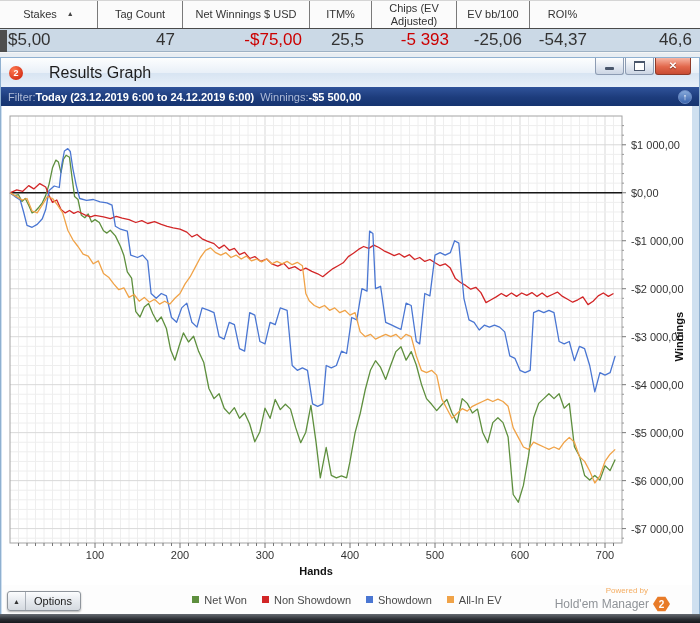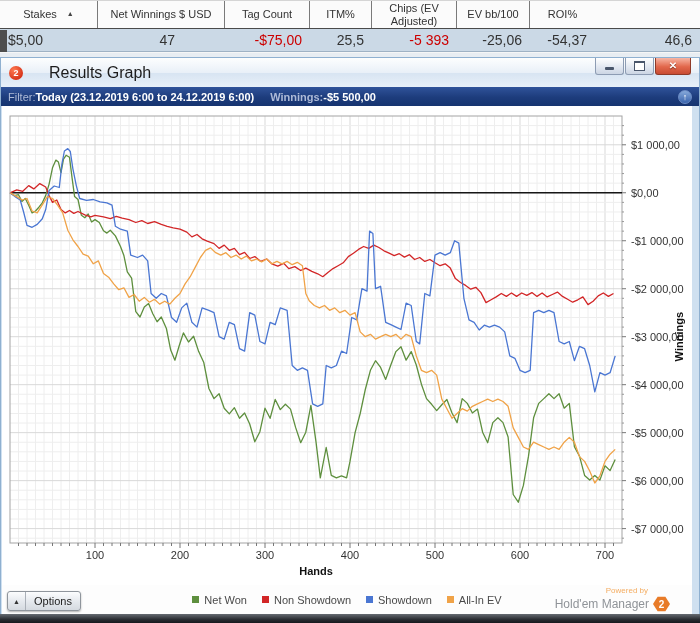--- a/index.html
+++ b/index.html
@@ -7,21 +7,21 @@
        font-family:"Liberation Sans",sans-serif;background:#e8edf2;}
 
   
   .tbl{position:absolute;top:0;left:0;width:700px;height:53px;background:#f6f6f6;}
   .tbl-head{display:flex;height:29px;background:#fbfbfb;border-bottom:1px solid #4a4a4a;border-top:1px solid #d5d5d5;box-sizing:border-box;}
   .th{box-sizing:border-box;display:flex;align-items:center;justify-content:center;
       text-align:center;font-size:11px;color:#333;border-right:1px solid #7a7a7a;
       line-height:1.15;padding:0 3px;position:relative;}
   .th:last-child{border-right:none;}
   .sort-arrow{font-size:7px;color:#444;margin-left:10px;}
-  .tbl-row{display:flex;height:23px;background:#cbd9e6;align-items:center;font-size:14px;color:#333;border-bottom:1px solid #9fb2c4;box-sizing:border-box;}
+  .tbl-row{display:flex;height:23px;background:#cbd9e6;align-items:center;font-size:17px;color:#333;border-bottom:1px solid #9fb2c4;box-sizing:border-box;}
   .td{box-sizing:border-box;padding:0 8px;white-space:nowrap;overflow:hidden;}
   .td.red{color:#cc0000;}
   .gutter{position:absolute;left:0;top:30px;width:7px;height:22px;background:#4e4e4e;}
 
   
   .win{position:absolute;left:0;top:57px;width:700px;height:566px;background:#cfe0f0;
        box-shadow:inset 0 0 0 1px #8fb0d0;}
   .titlebar{position:absolute;top:1px;left:1px;right:1px;height:29px;
        background:linear-gradient(#fdfefe,#e9f0f8 50%,#d7e4f2 51%,#e8f0f9);
        display:flex;align-items:center;}
@@ -34,21 +34,21 @@
        background:linear-gradient(#ffffff,#e2e8f1 55%,#ccd6e4);
        display:flex;align-items:center;justify-content:center;cursor:default;}
   .wbtn .g-min{width:9px;height:3px;background:#49566b;margin-top:5px;border-radius:1px;}
   .wbtn .g-max{width:9px;height:7px;border:1px solid #49566b;border-top:2px solid #49566b;background:#fff;}
   .wbtn.close{width:34px;background:linear-gradient(#f8b5a3,#e2674b 55%,#c84c33);border-color:#8f3a28;}
   .wbtn .g-x{color:#fff;font-size:10px;font-weight:bold;text-shadow:0 1px 1px #7c2917;line-height:1;}
   .filterbar{position:absolute;top:30px;left:1px;right:1px;height:19px;
        background:linear-gradient(#30539a,#1d3c7c 55%,#163470);
        display:flex;align-items:center;padding:0 7px;font-size:11px;color:#aebbd8;box-sizing:border-box;}
   .fb-strong{color:#ffffff;font-weight:bold;}
-  .fb-label2{margin-left:16px;font-weight:bold;}
+  .fb-label2{margin-left:6px;}
   .fb-up{margin-left:auto;width:14px;height:14px;border-radius:50%;
        background:linear-gradient(#86a9da,#3a64ad);border:1px solid #6c8cc4;color:#fff;
        font-size:9px;display:flex;align-items:center;justify-content:center;box-sizing:border-box;}
 
   .winbody{position:absolute;top:49px;left:2px;width:690px;height:479px;background:#ffffff;}
   svg text{font-family:"Liberation Sans",sans-serif;}
 
   .winfooter{position:absolute;top:528px;left:2px;width:690px;height:29px;background:#fdfdfd;}
   .legend{display:flex;justify-content:center;align-items:center;height:100%;gap:15px;}
   .leg-item{display:flex;align-items:center;font-size:11px;color:#4a4a4a;}
@@ -73,25 +73,25 @@
 </style>
 </head>
 <body>
 
 <div class="tbl">
   <div class="tbl-head">
       <div class="th" style="width: 98px;">
         <span>Stakes</span>
         <span class="sort-arrow">▲</span>
       </div>
+      <div class="th" style="width: 85px;">
+        <span>Tag Count</span>
+      </div>
       <div class="th" style="width: 127px;">
         <span>Net Winnings $ USD</span>
-      </div>
-      <div class="th" style="width: 85px;">
-        <span>Tag Count</span>
       </div>
       <div class="th" style="width: 62px;">
         <span>ITM%</span>
       </div>
       <div class="th" style="width: 85px;">
         <span>Chips (EV Adjusted)</span>
       </div>
       <div class="th" style="width: 73px;">
         <span>EV bb/100</span>
       </div>

